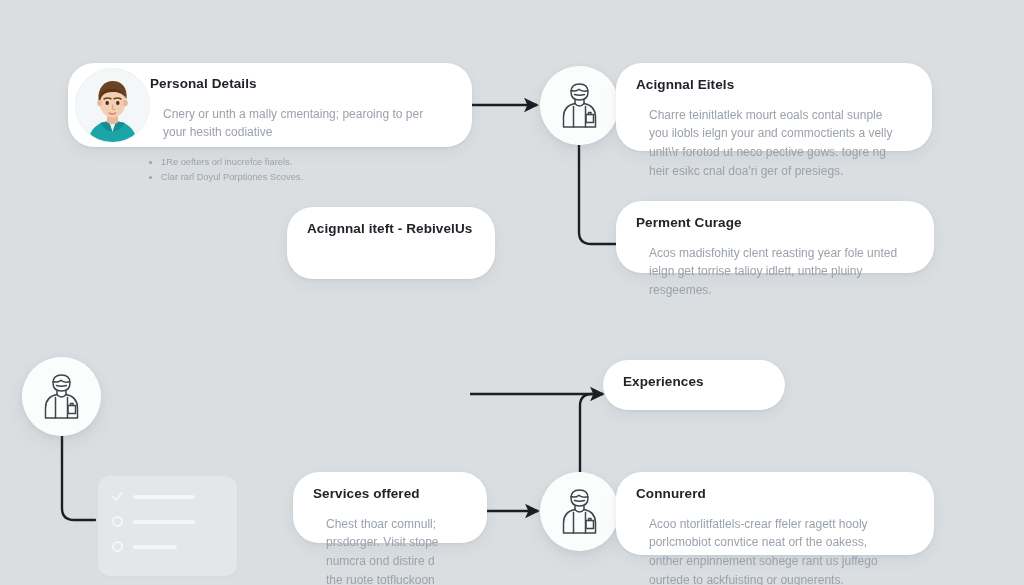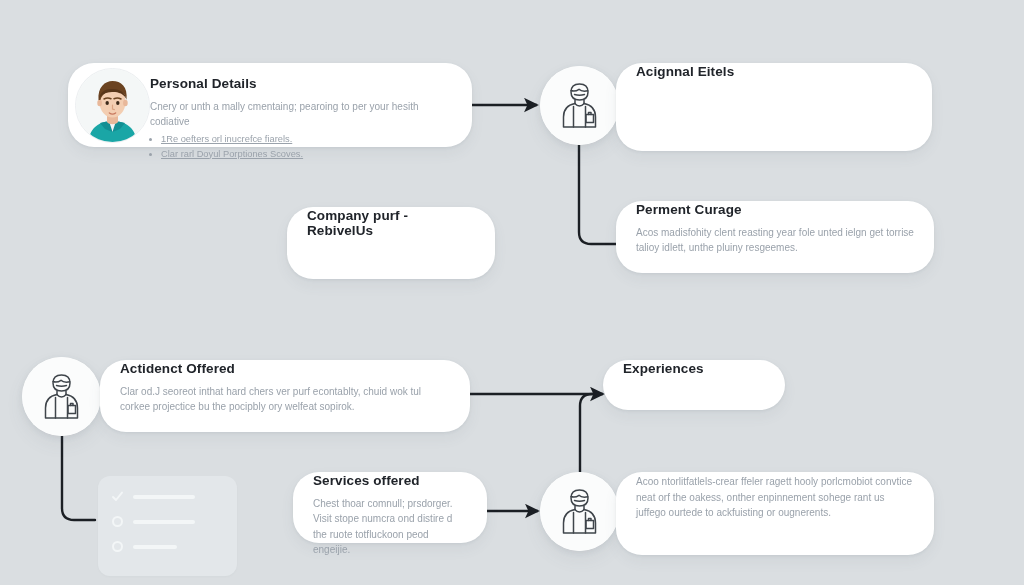--- a/index.html
+++ b/index.html
@@ -40,39 +40,39 @@
   .card .card-title {
     color: #20242a;
     font-size: 13.5px;
     font-weight: bold;
     letter-spacing: 0.1px;
     margin: 0 0 7px 0;
     line-height: 1.1;
   }
   .card .card-body {
     color: #9aa2ab;
-    font-size: 10px;
+    font-size: 12px;
     line-height: 1.55;
-    margin: 0;
+    margin: 13px;
   }
   .card ul.card-list {
     margin: 2px 0 0 0;
     padding-left: 11px;
     color: #9aa2ab;
     font-size: 9.3px;
     line-height: 1.6;
   }
-  .card ul.card-list li { margin: 0; text-decoration: underline; }
+  .card ul.card-list li { margin: 0; }
 
   
   .card.has-avatar .card-inner {
     padding: 14px 18px 14px 82px;
   }
   .card.plain .card-inner {
-    padding: 2px 20px 16px 20px;
+    padding: 15px 20px 16px 20px;
   }
 
   
   .circle-node {
     position: absolute;
     border-radius: 50%;
     background: #fbfcfc;
     box-shadow: 0 2px 6px rgba(90,100,110,0.10), 0 8px 18px rgba(90,100,110,0.08);
     display: flex;
     align-items: center;
@@ -212,26 +212,27 @@
         <path d="M33.5,40.5 L33.5,61 M45.5,40.5 L45.5,61"></path>
         <path d="M46,48.5 L53.5,48.5 L53.5,56.5 L46,56.5 Z"></path>
         <path d="M48.5,48.5 L48.5,46.5 L51,46.5 L51,48.5"></path>
       </g>
     </svg>
   </div>
 
   <div class="card plain" id="card-acignnal-eitels" style="left:616px; top:63px; width:316px; height:88px;">
     <div class="card-inner">
       <div class="card-title">Acignnal Eitels</div>
+      <div class="card-body">Charre teinitlatlek mourt eoals contal sunple you ilobls ielgn your and commoctients a velly unlt\\r forotod ut neco pective gows. togre ng heir esikc cnal doa'ri ger of presiegs.</div>
     </div>
   </div>
 
   <div class="card plain" id="card-company-iteft" style="left:287px; top:207px; width:208px; height:72px;">
     <div class="card-inner">
-      <div class="card-title">Company purf - RebivelUs</div>
+      <div class="card-title">Acignnal iteft - RebivelUs</div>
     </div>
   </div>
 
   <div class="card plain" id="card-perment-curage" style="left:616px; top:201px; width:318px; height:72px;">
     <div class="card-inner">
       <div class="card-title">Perment Curage</div>
       <div class="card-body">Acos madisfohity clent reasting year fole unted ielgn get torrise talioy idlett, unthe pluiny resgeemes.</div>
     </div>
   </div>
 
@@ -245,26 +246,20 @@
         <path d="M35,34 L35,37.5 M44,34 L44,37.5"></path>
         <path d="M35,37.5 C27,39 23.5,43.5 23.5,51 L23.5,61 L55.5,61 L55.5,51 C55.5,43.5 52,39 44,37.5"></path>
         <path d="M34.8,37.6 q4.7,5 9.4,0"></path>
         <path d="M33.5,40.5 L33.5,61 M45.5,40.5 L45.5,61"></path>
         <path d="M46,48.5 L53.5,48.5 L53.5,56.5 L46,56.5 Z"></path>
         <path d="M48.5,48.5 L48.5,46.5 L51,46.5 L51,48.5"></path>
       </g>
     </svg>
   </div>
 
-  <div class="card plain" id="card-actidenct-offered" style="left:100px; top:360px; width:370px; height:72px;">
-    <div class="card-inner">
-      <div class="card-title">Actidenct Offered</div>
-      <div class="card-body">Clar od.J seoreot inthat hard chers ver purf econtablty, chuid wok tul corkee projectice bu the pocipbly ory welfeat sopirok.</div>
-    </div>
-  </div>
 
   <div class="card plain" id="card-experiences" style="left:603px; top:360px; width:182px; height:50px;">
     <div class="card-inner">
       <div class="card-title">Experiences</div>
     </div>
   </div>
 
   <div id="checklist-card" style="left:98px; top:476px; width:113px; height:72px; padding:14px 13px;">
     <div class="cl-row" style="margin-bottom:12px;">
       <span class="cl-mark">
@@ -307,17 +302,18 @@
         <path d="M34.8,37.6 q4.7,5 9.4,0"></path>
         <path d="M33.5,40.5 L33.5,61 M45.5,40.5 L45.5,61"></path>
         <path d="M46,48.5 L53.5,48.5 L53.5,56.5 L46,56.5 Z"></path>
         <path d="M48.5,48.5 L48.5,46.5 L51,46.5 L51,48.5"></path>
       </g>
     </svg>
   </div>
 
   <div class="card plain" id="card-connurerd" style="left:616px; top:472px; width:318px; height:83px;">
     <div class="card-inner">
+      <div class="card-title">Connurerd</div>
       <div class="card-body">Acoo ntorlitfatlels-crear ffeler ragett hooly porlcmobiot convtice neat orf the oakess, onther enpinnement sohege rant us juffego ourtede to ackfuisting or ougnerents.</div>
     </div>
   </div>
 
 </div>
 
 </body></html>

